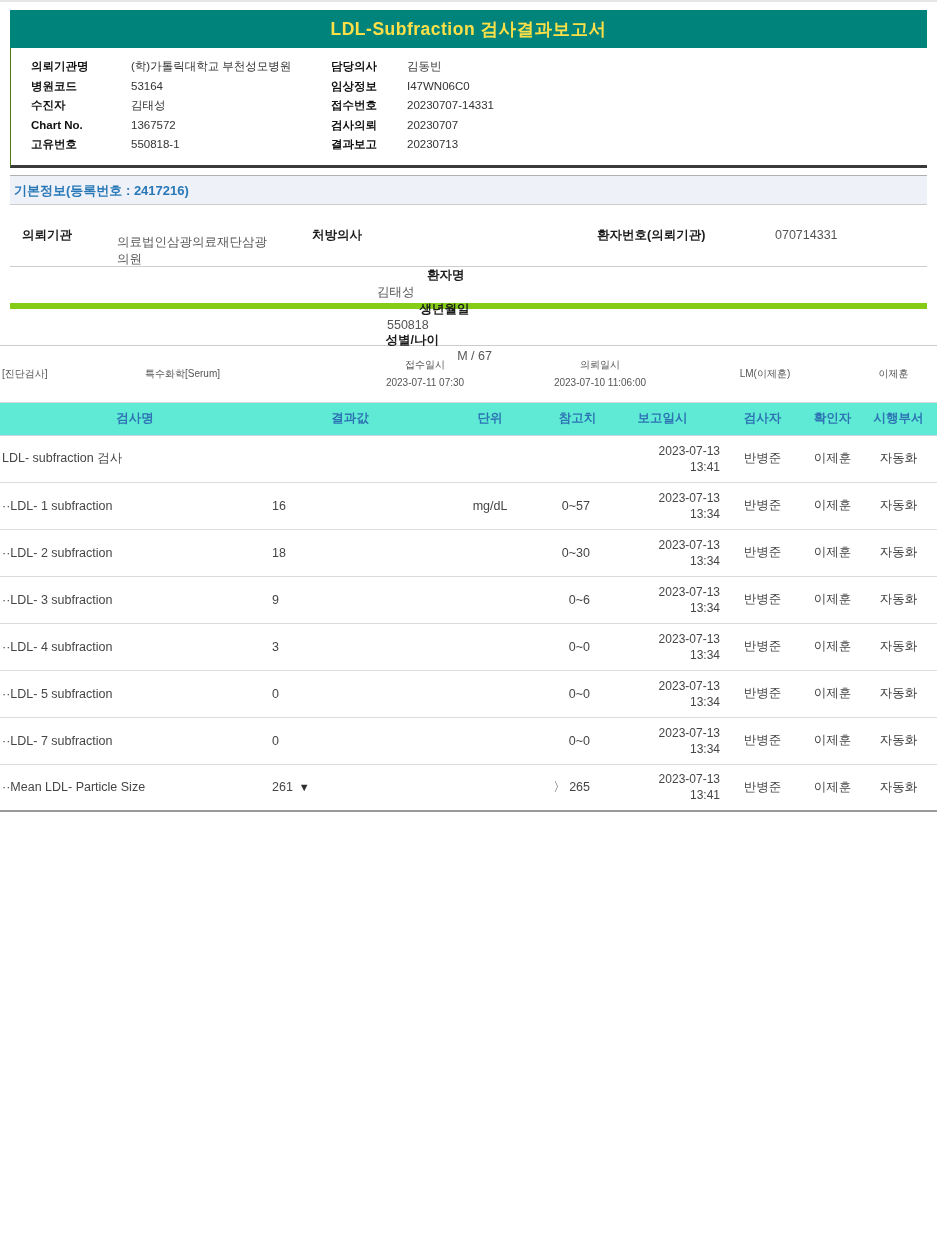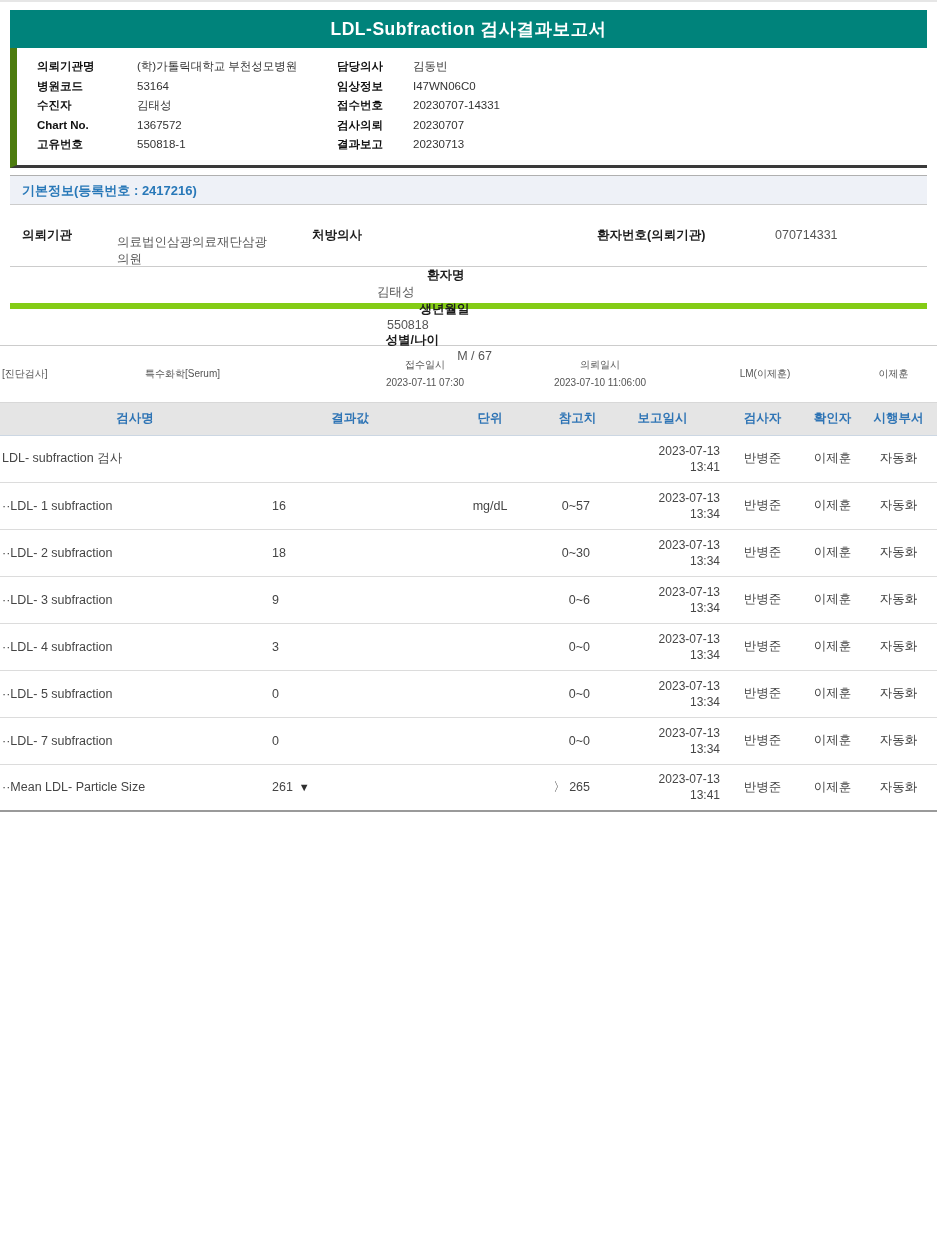--- a/index.html
+++ b/index.html
@@ -5,43 +5,43 @@
   * { box-sizing: border-box; margin: 0; padding: 0; }
   html, body { background: #fff; }
   body {
     width: 937px; height: 1235px;
     font-family: "Liberation Sans", "DejaVu Sans", sans-serif;
   }
   .page { width: 937px; height: 1235px; border-top: 2px solid #e6e6e6; overflow: hidden; position: relative; }
 
   
   .title-bar { margin: 8px 10px 0; height: 38px; background: #00837B; text-align: center; }
-  .title-bar span { color: #ffffff; font-size: 17.5px; font-weight: bold; line-height: 38px; letter-spacing: .5px; }
+  .title-bar span { color: #fde047; font-size: 17.5px; font-weight: bold; line-height: 38px; letter-spacing: .5px; }
 
   
   .header-block {
     margin: 0 10px; display: flex;
-    border-left: 7px solid #4d7c0f;
+    border-left: 1px solid #4d7c0f;
     border-bottom: 3px solid #3a3a3a;
     padding: 9px 0 10px 20px;
   }
   .irow { display: flex; line-height: 19.5px; font-size: 11.5px; }
   .ilabel { font-weight: bold; color: #101010; }
   .ivalue { color: #333; }
   .col1 { width: 300px; } .col1 .ilabel { width: 100px; }
   .col2 { width: 240px; } .col2 .ilabel { width: 70px; }
   .col3 .ilabel { width: 76px; }
   .sexv { width: 65px; }
   .col2 .agel { width: 40px; }
 
   
   .basic-header {
     margin: 7px 10px 0; height: 30px; background: #EEF1F7;
     border-top: 1px solid #b0b0b0; border-bottom: 1px solid #ccc;
-    line-height: 28px; padding-left: 12px;
+    line-height: 28px; padding-left: 4px;
   }
   .basic-header span { color: #2878B8; font-weight: bold; font-size: 13px; }
   .basic-table { margin: 0 10px; border-bottom: 6px solid #84cc16; font-size: 12.5px; }
   .b-row { display: flex; align-items: center; padding-left: 12px; }
   .b-row1 { height: 62px; border-bottom: 1px solid #ccc; }
   .b-row2 { height: 36px; flex-direction: column; }
   .b-label { font-weight: bold; color: #1c1c1c; }
   .b-value { color: #555; }
   .bl1 { width: 95px; } .bv1 { width: 195px; }
   .bv1 .wrapbox { display: inline-block; width: 162px; line-height: 17px; margin-top: 31px; }
@@ -54,21 +54,21 @@
   .g-cat { width: 145px; display: flex; align-items: center; padding-left: 2px; }
   .g-panel { width: 185px; display: flex; align-items: center; }
   .g-recv, .g-req { display: flex; flex-direction: column; justify-content: center; text-align: center; line-height: 18px; }
   .g-recv { width: 190px; }
   .g-req { width: 160px; }
   .g-lab { width: 170px; display: flex; align-items: center; justify-content: center; }
   .g-conf { flex: 1; display: flex; align-items: center; justify-content: center; }
 
   table.results { width: 937px; border-collapse: collapse; table-layout: fixed; font-size: 12.5px; }
   .results thead th {
-    height: 33px; background: #e5e5e5; color: #2E74B5;
+    height: 33px; background: #5eead4; color: #2E74B5;
     font-size: 12.5px; font-weight: bold; text-align: center;
     border-top: 1px solid #d8d8d8; border-bottom: 1px solid #ccd7e3;
   }
   .results tbody td { height: 47px; border-bottom: 1px solid #dcdcdc; vertical-align: middle; color: #454545; }
   .results tbody tr:last-child td { border-bottom: 2px solid #9a9a9a; }
   .td-name { padding-left: 2px; color: #3d3d3d; }
   .td-result { padding-left: 2px; }
   .flag { color: #2f2f2f; font-size: 11px; margin-left: 6px; }
   .td-unit { text-align: center; }
   .td-ref { text-align: right; padding-right: 15px; }

